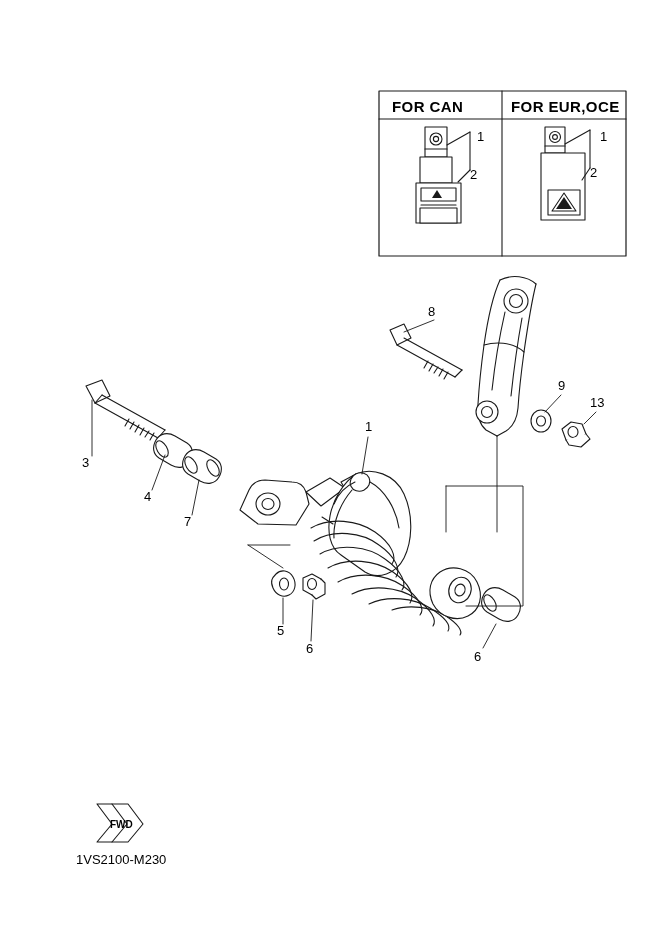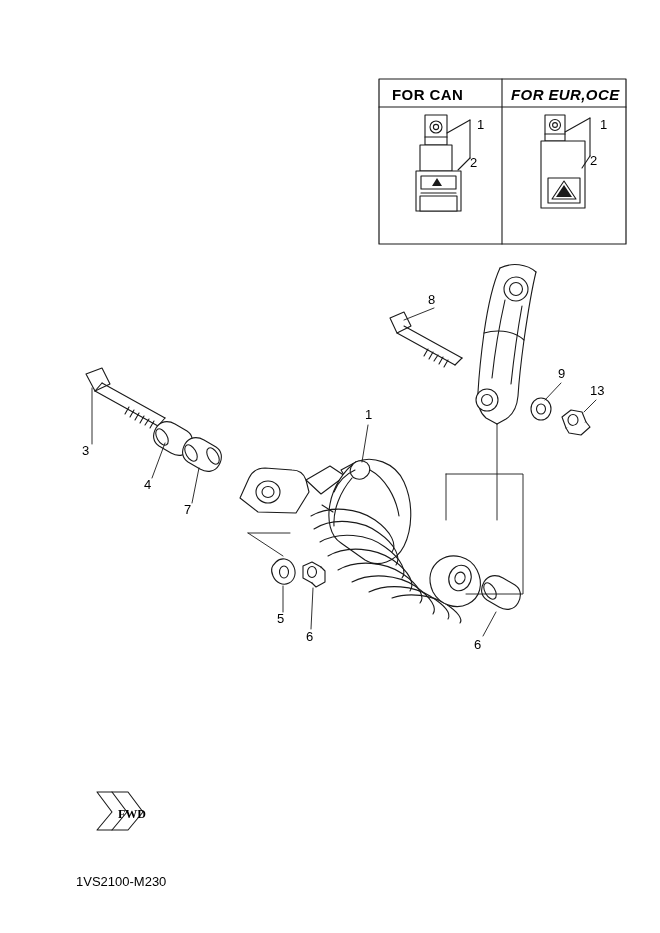--- a/index.html
+++ b/index.html
@@ -10,21 +10,21 @@
   body {
     width: 660px;
     height: 933px;
     position: relative;
     font-family: "Liberation Sans", sans-serif;
     color: #000000;
     overflow: hidden;
   }
   #diagram-root {
     position: absolute;
-    left: 0; top: 0;
+    left: 0; top: 12px;
     width: 660px;
     height: 721px;
     border-radius: 7px;
   }
   svg.layer {
     position: absolute;
     left: 0; top: 0;
     width: 660px;
     height: 933px;
   }
@@ -47,26 +47,25 @@
   }
   .partcode {
     position: absolute;
     font-family: "Liberation Sans", sans-serif;
     font-size: 13px;
     color: #000;
     white-space: nowrap;
   }
   .fwdtext {
     position: absolute;
-    font-family: Liberation Serif, serif;
-    font-size: 12px;
+    font-family: Liberation Sans, sans-serif;
+    font-size: 10px;
     font-weight: bold;
     color: #000;
     white-space: nowrap;
-    padding-left: 8px;
   }
 </style>
 </head>
 <body>
 
 <div id="diagram-root">
 
   <svg class="layer" viewBox="0 0 660 933">
     <g fill="none" stroke="#1a1a1a" stroke-width="1.1" stroke-linejoin="round" stroke-linecap="round">
 
@@ -266,35 +265,35 @@
 
       <g>
         <path d="M97 792 L128 792 L143 812 L128 830 L97 830 L112 812 Z" fill="#ffffff"></path>
         <path d="M112 792 L127 812 L112 830"></path>
       </g>
 
     </g>
   </svg>
 
   <div class="boxhdr" style="left:392px; top:86px;">FOR CAN</div>
-  <div class="boxhdr" style="left:511px; top:86px;font-style:italic;">FOR EUR,OCE</div>
+  <div class="boxhdr" style="left:511px; top:86px;">FOR EUR,OCE</div>
 
   <div class="lbl" style="left:477px; top:118px;">1</div>
   <div class="lbl" style="left:470px; top:156px;">2</div>
   <div class="lbl" style="left:600px; top:118px;">1</div>
   <div class="lbl" style="left:590px; top:154px;">2</div>
 
   <div class="lbl" style="left:365px; top:408px;">1</div>
   <div class="lbl" style="left:82px;  top:444px;">3</div>
   <div class="lbl" style="left:144px; top:478px;">4</div>
   <div class="lbl" style="left:277px; top:612px;">5</div>
   <div class="lbl" style="left:306px; top:630px;">6</div>
   <div class="lbl" style="left:184px; top:503px;">7</div>
   <div class="lbl" style="left:428px; top:293px;">8</div>
   <div class="lbl" style="left:558px; top:367px;">9</div>
   <div class="lbl" style="left:590px; top:384px;">13</div>
   <div class="lbl" style="left:474px; top:638px;">6</div>
 
   <div class="fwdtext" style="left:110px; top:807px;">FWD</div>
 
-  <div class="partcode" style="left:76px; top:840px;margin-top:34px;">1VS2100-M230</div>
+  <div class="partcode" style="left:76px; top:840px;">1VS2100-M230</div>
 
 </div>
 
 </body></html>

